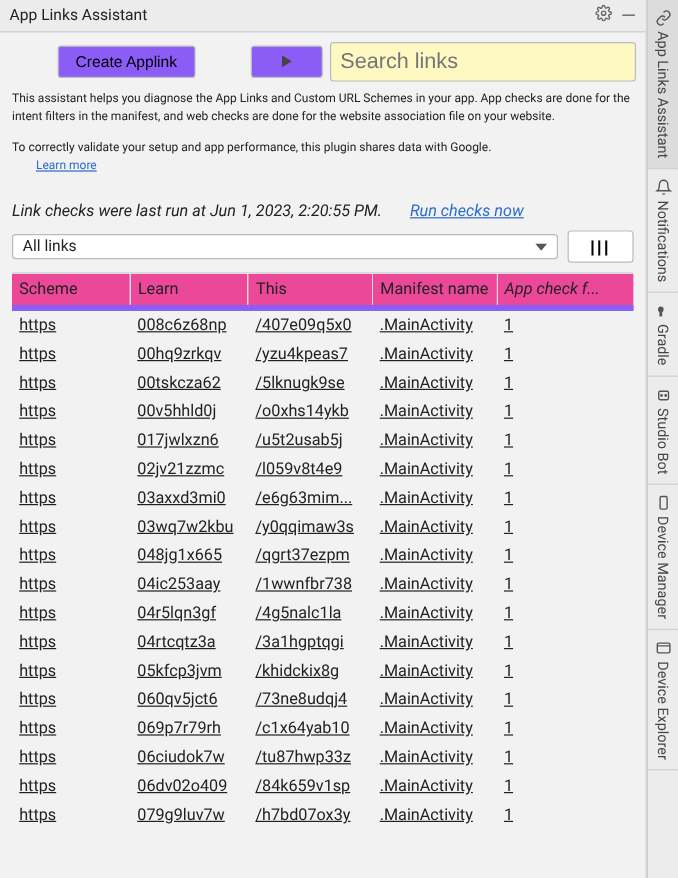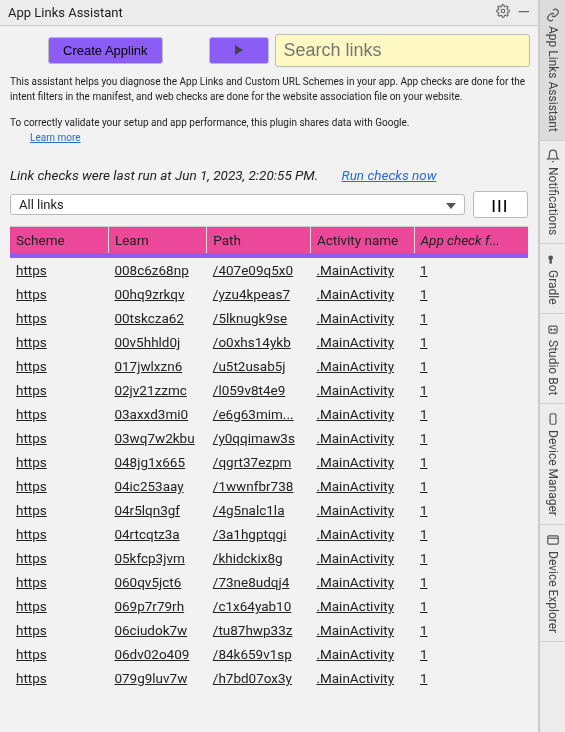--- a/index.html
+++ b/index.html
@@ -209,22 +209,22 @@
         <col style="width:19%">
           <col style="width:19%">
           <col style="width:20%">
           <col style="width:20%">
           <col style="width:22%">
       </colgroup>
       <thead>
         <tr>
           <th>Scheme</th>
           <th>Learn</th>
-          <th>Path</th>
-          <th>Activity name</th>
+          <th>This</th>
+          <th>Manifest name</th>
           <th>App check f...</th>
         </tr>
       </thead>
       <tbody id="tbody">
           <tr>
             <td>https</td>
             <td>008c6z68np</td>
             <td>/407e09q5x0</td>
             <td>.MainActivity</td>
             <td>1</td>

